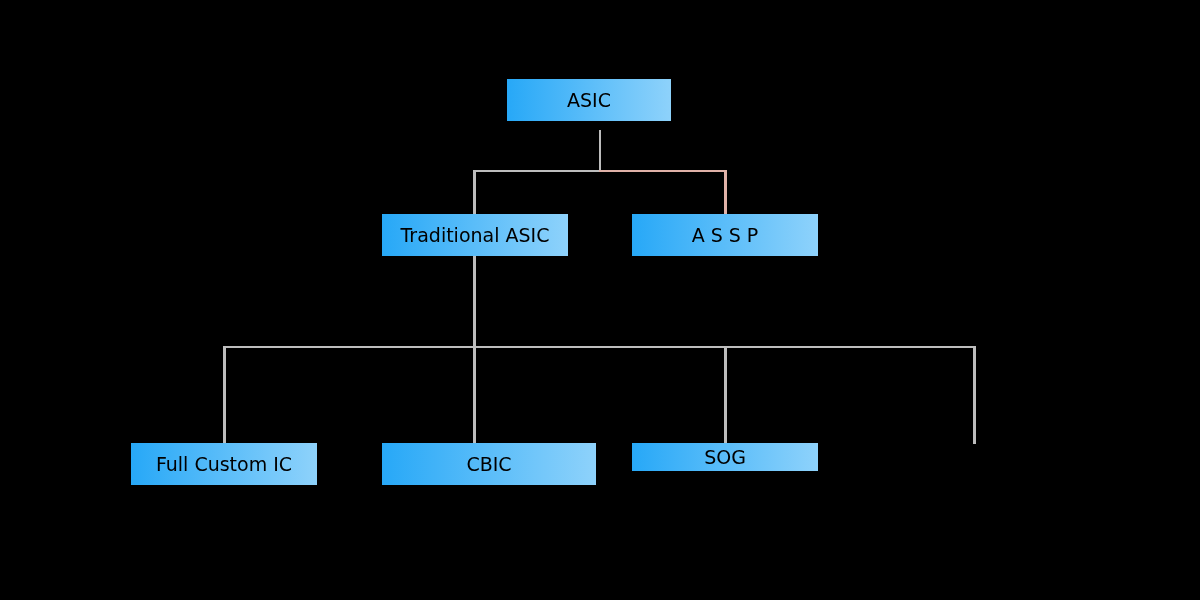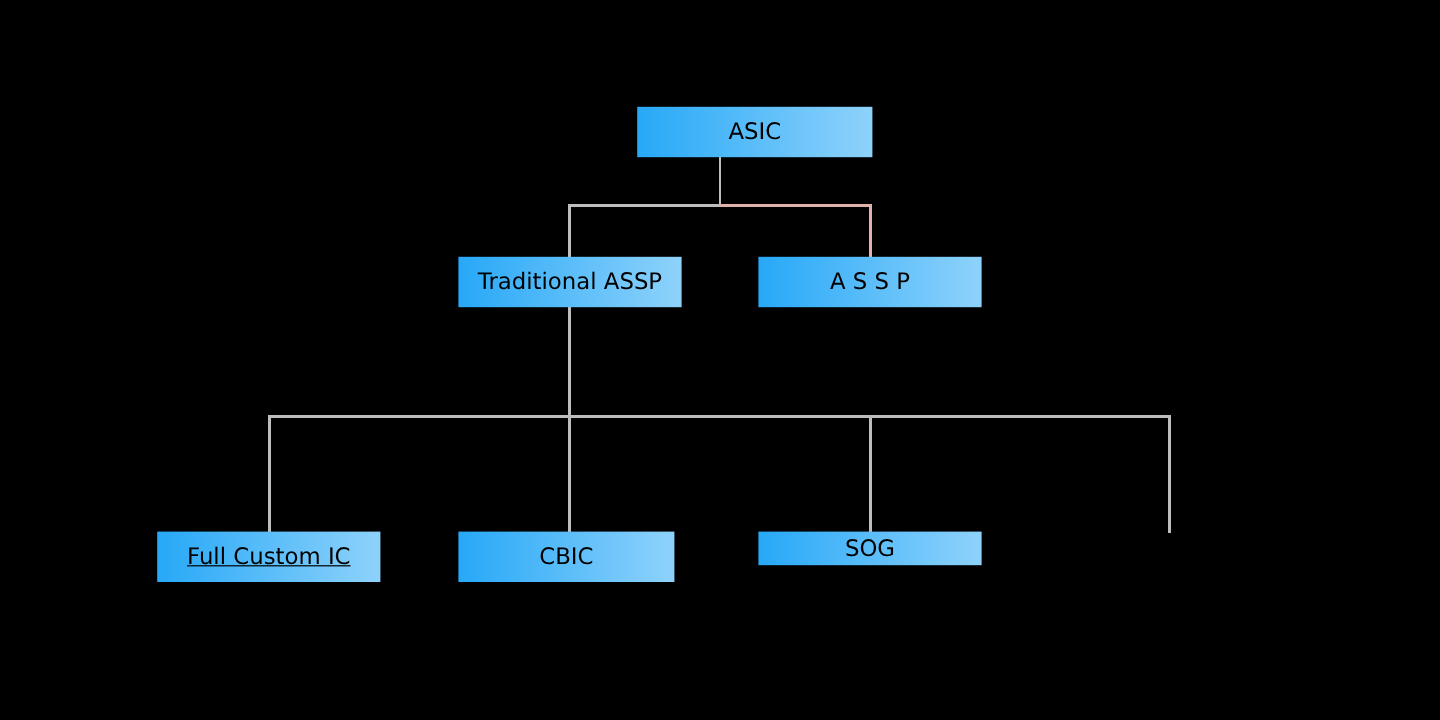--- a/index.html
+++ b/index.html
@@ -58,37 +58,37 @@
 
     <path d="M 474.5 214 L 474.5 444" fill="none" stroke="#bdbdbd" stroke-width="2.2" shape-rendering="crispEdges"></path>
 
     <path d="M 224 347 L 975 347" fill="none" stroke="#bdbdbd" stroke-width="2.2" shape-rendering="crispEdges"></path>
 
     <path d="M 224.5 346 L 224.5 444" fill="none" stroke="#bdbdbd" stroke-width="2.2" shape-rendering="crispEdges"></path>
     <path d="M 725.5 346 L 725.5 444" fill="none" stroke="#bdbdbd" stroke-width="2.2" shape-rendering="crispEdges"></path>
     <path d="M 974.5 346 L 974.5 444" fill="none" stroke="#bdbdbd" stroke-width="2.2" shape-rendering="crispEdges"></path>
   </svg>
 
-  <div class="node" style="left:507px; top:89px; width:196px; height:42px;margin-left:24px;">
+  <div class="node" style="left:507px; top:79px; width:164px; height:42px;">
     <span class="node-label">ASIC</span>
   </div>
 
   <div class="node" style="left:382px; top:214px; width:186px; height:42px;">
-    <span class="node-label">Traditional ASSP</span>
+    <span class="node-label">Traditional ASIC</span>
   </div>
 
   <div class="node wide-letters" style="left:632px; top:214px; width:186px; height:42px;">
     <span class="node-label">ASSP</span>
   </div>
 
-  <div class="node" style="left:131px; top:443px; width:186px; height:42px;text-decoration:underline;">
+  <div class="node" style="left:131px; top:443px; width:186px; height:42px;">
     <span class="node-label">Full Custom IC</span>
   </div>
 
-  <div class="node" style="left:382px; top:443px; width:180px; height:42px;">
+  <div class="node" style="left:382px; top:443px; width:214px; height:42px;">
     <span class="node-label">CBIC</span>
   </div>
 
   <div class="node" style="left:632px; top:443px; width:186px; height:28px;">
     <span class="node-label">SOG</span>
   </div>
 
 
 </div>
 

